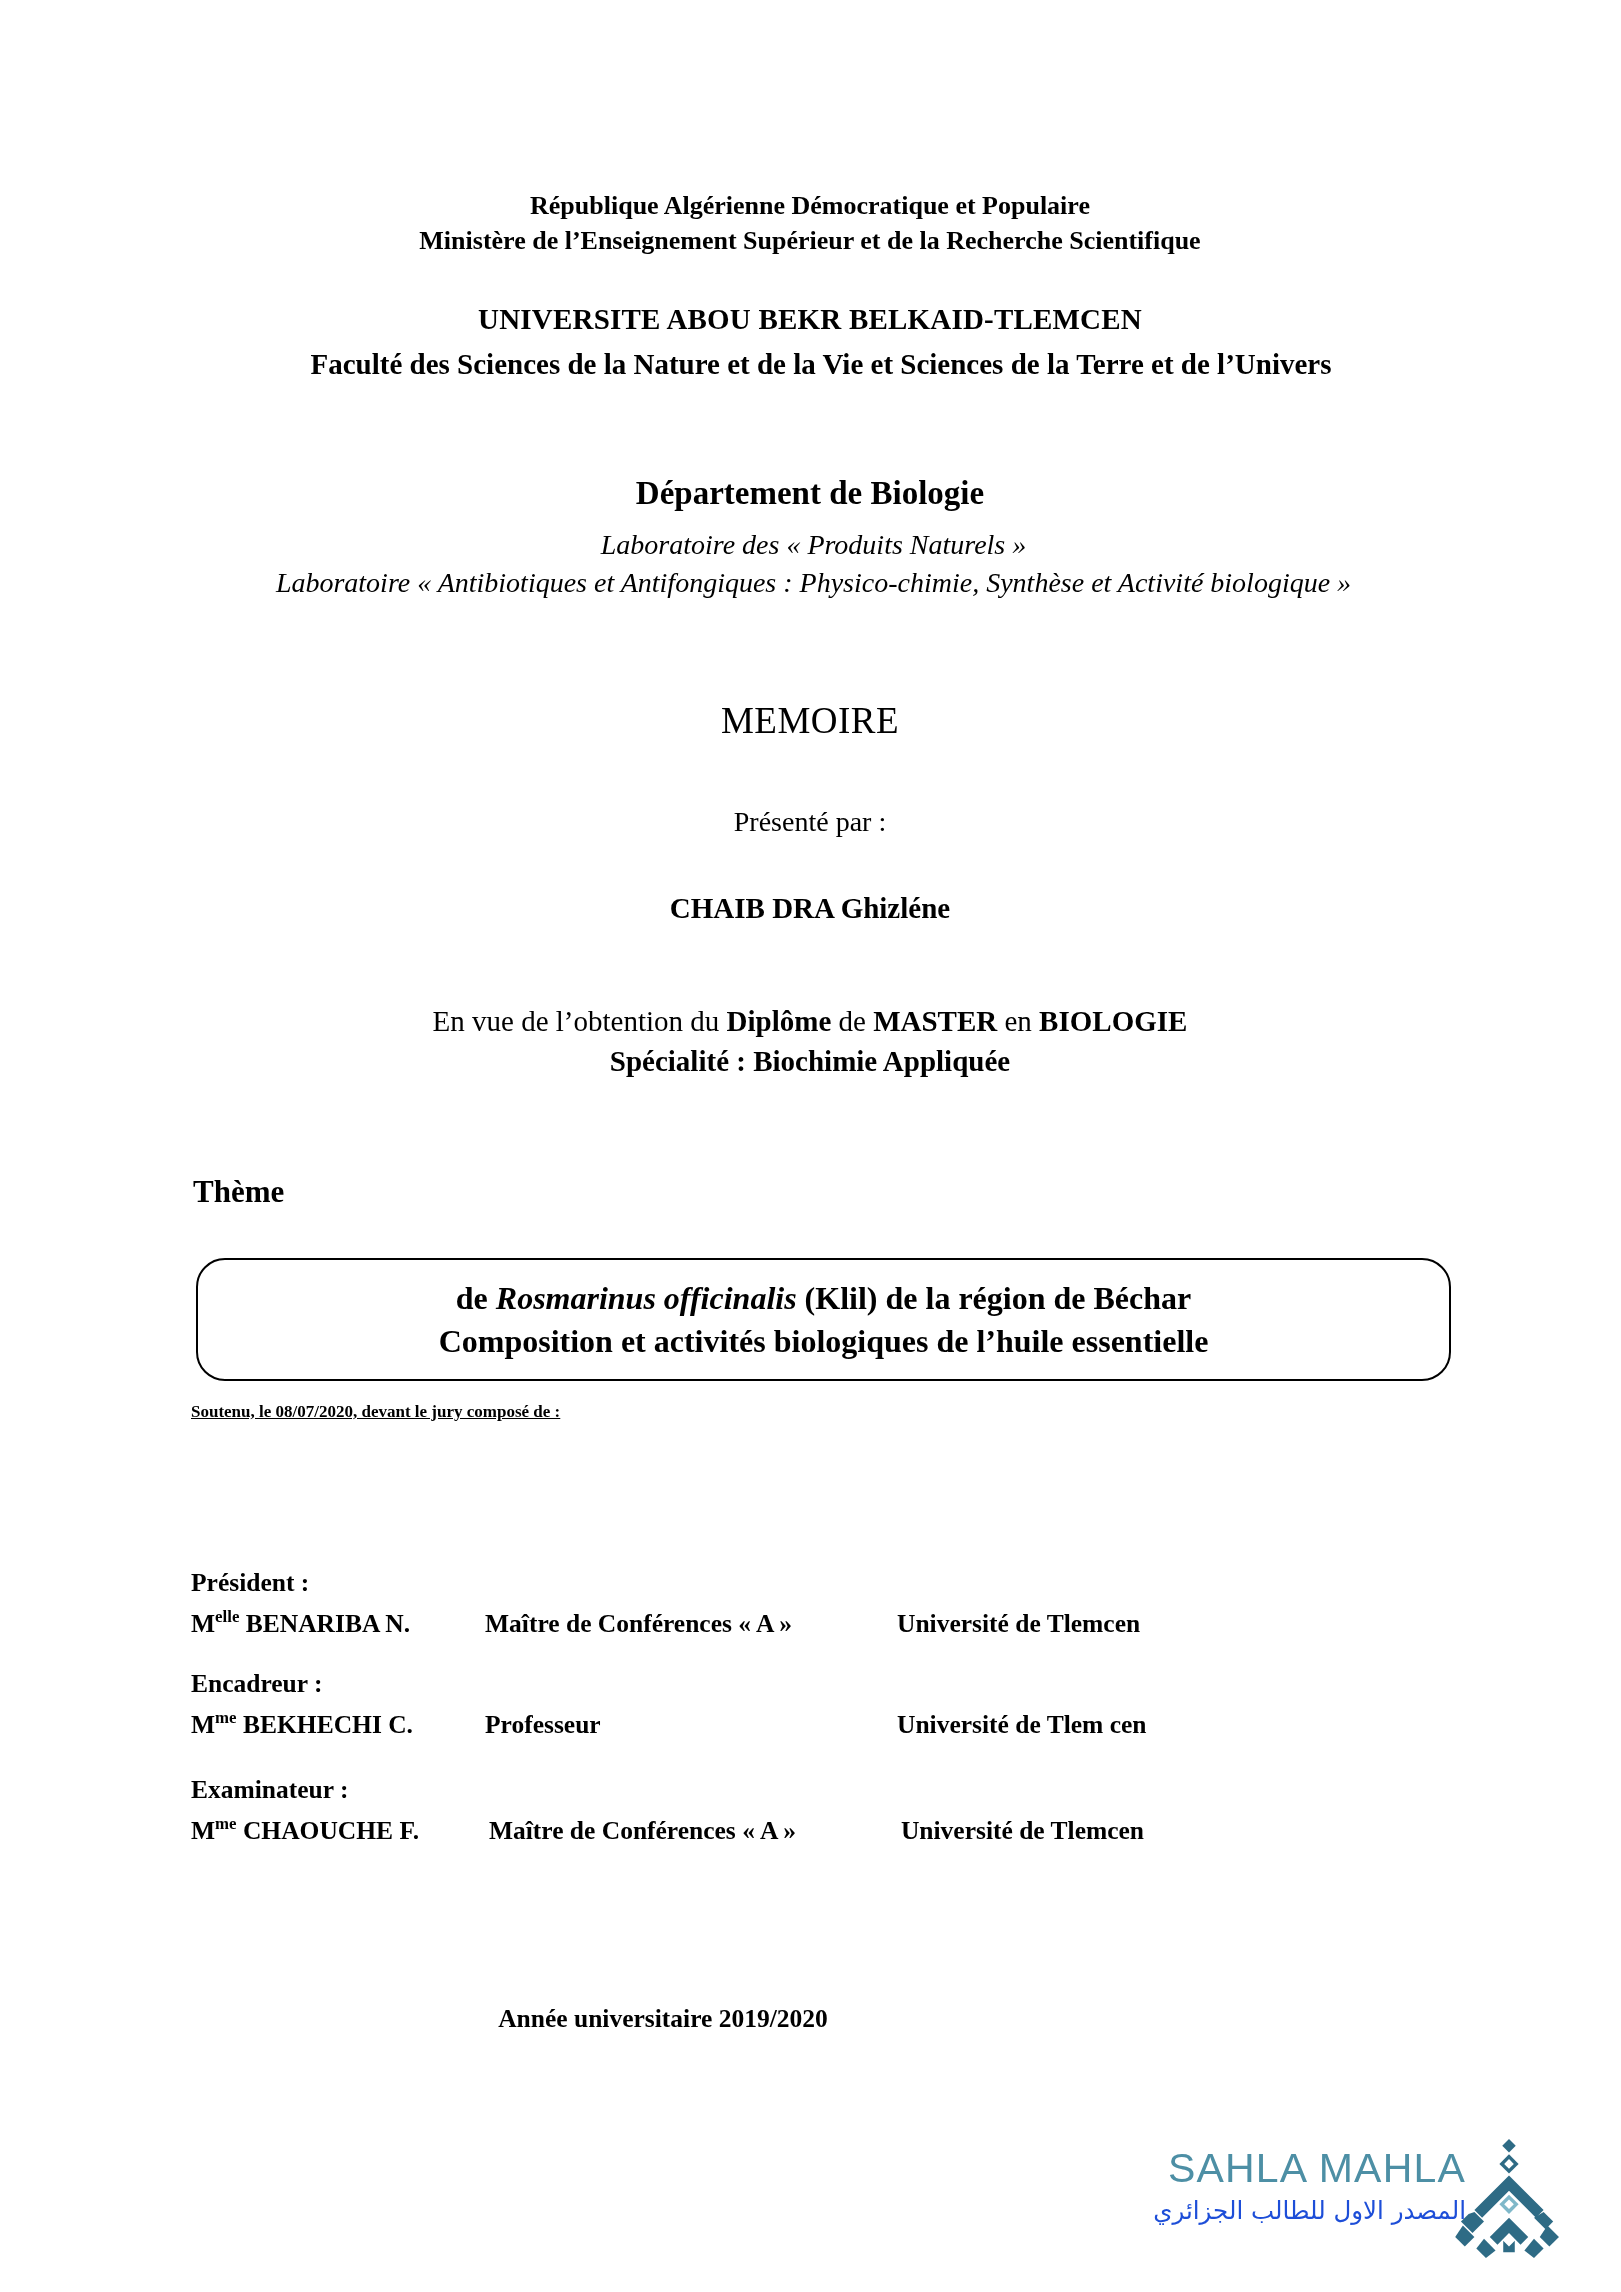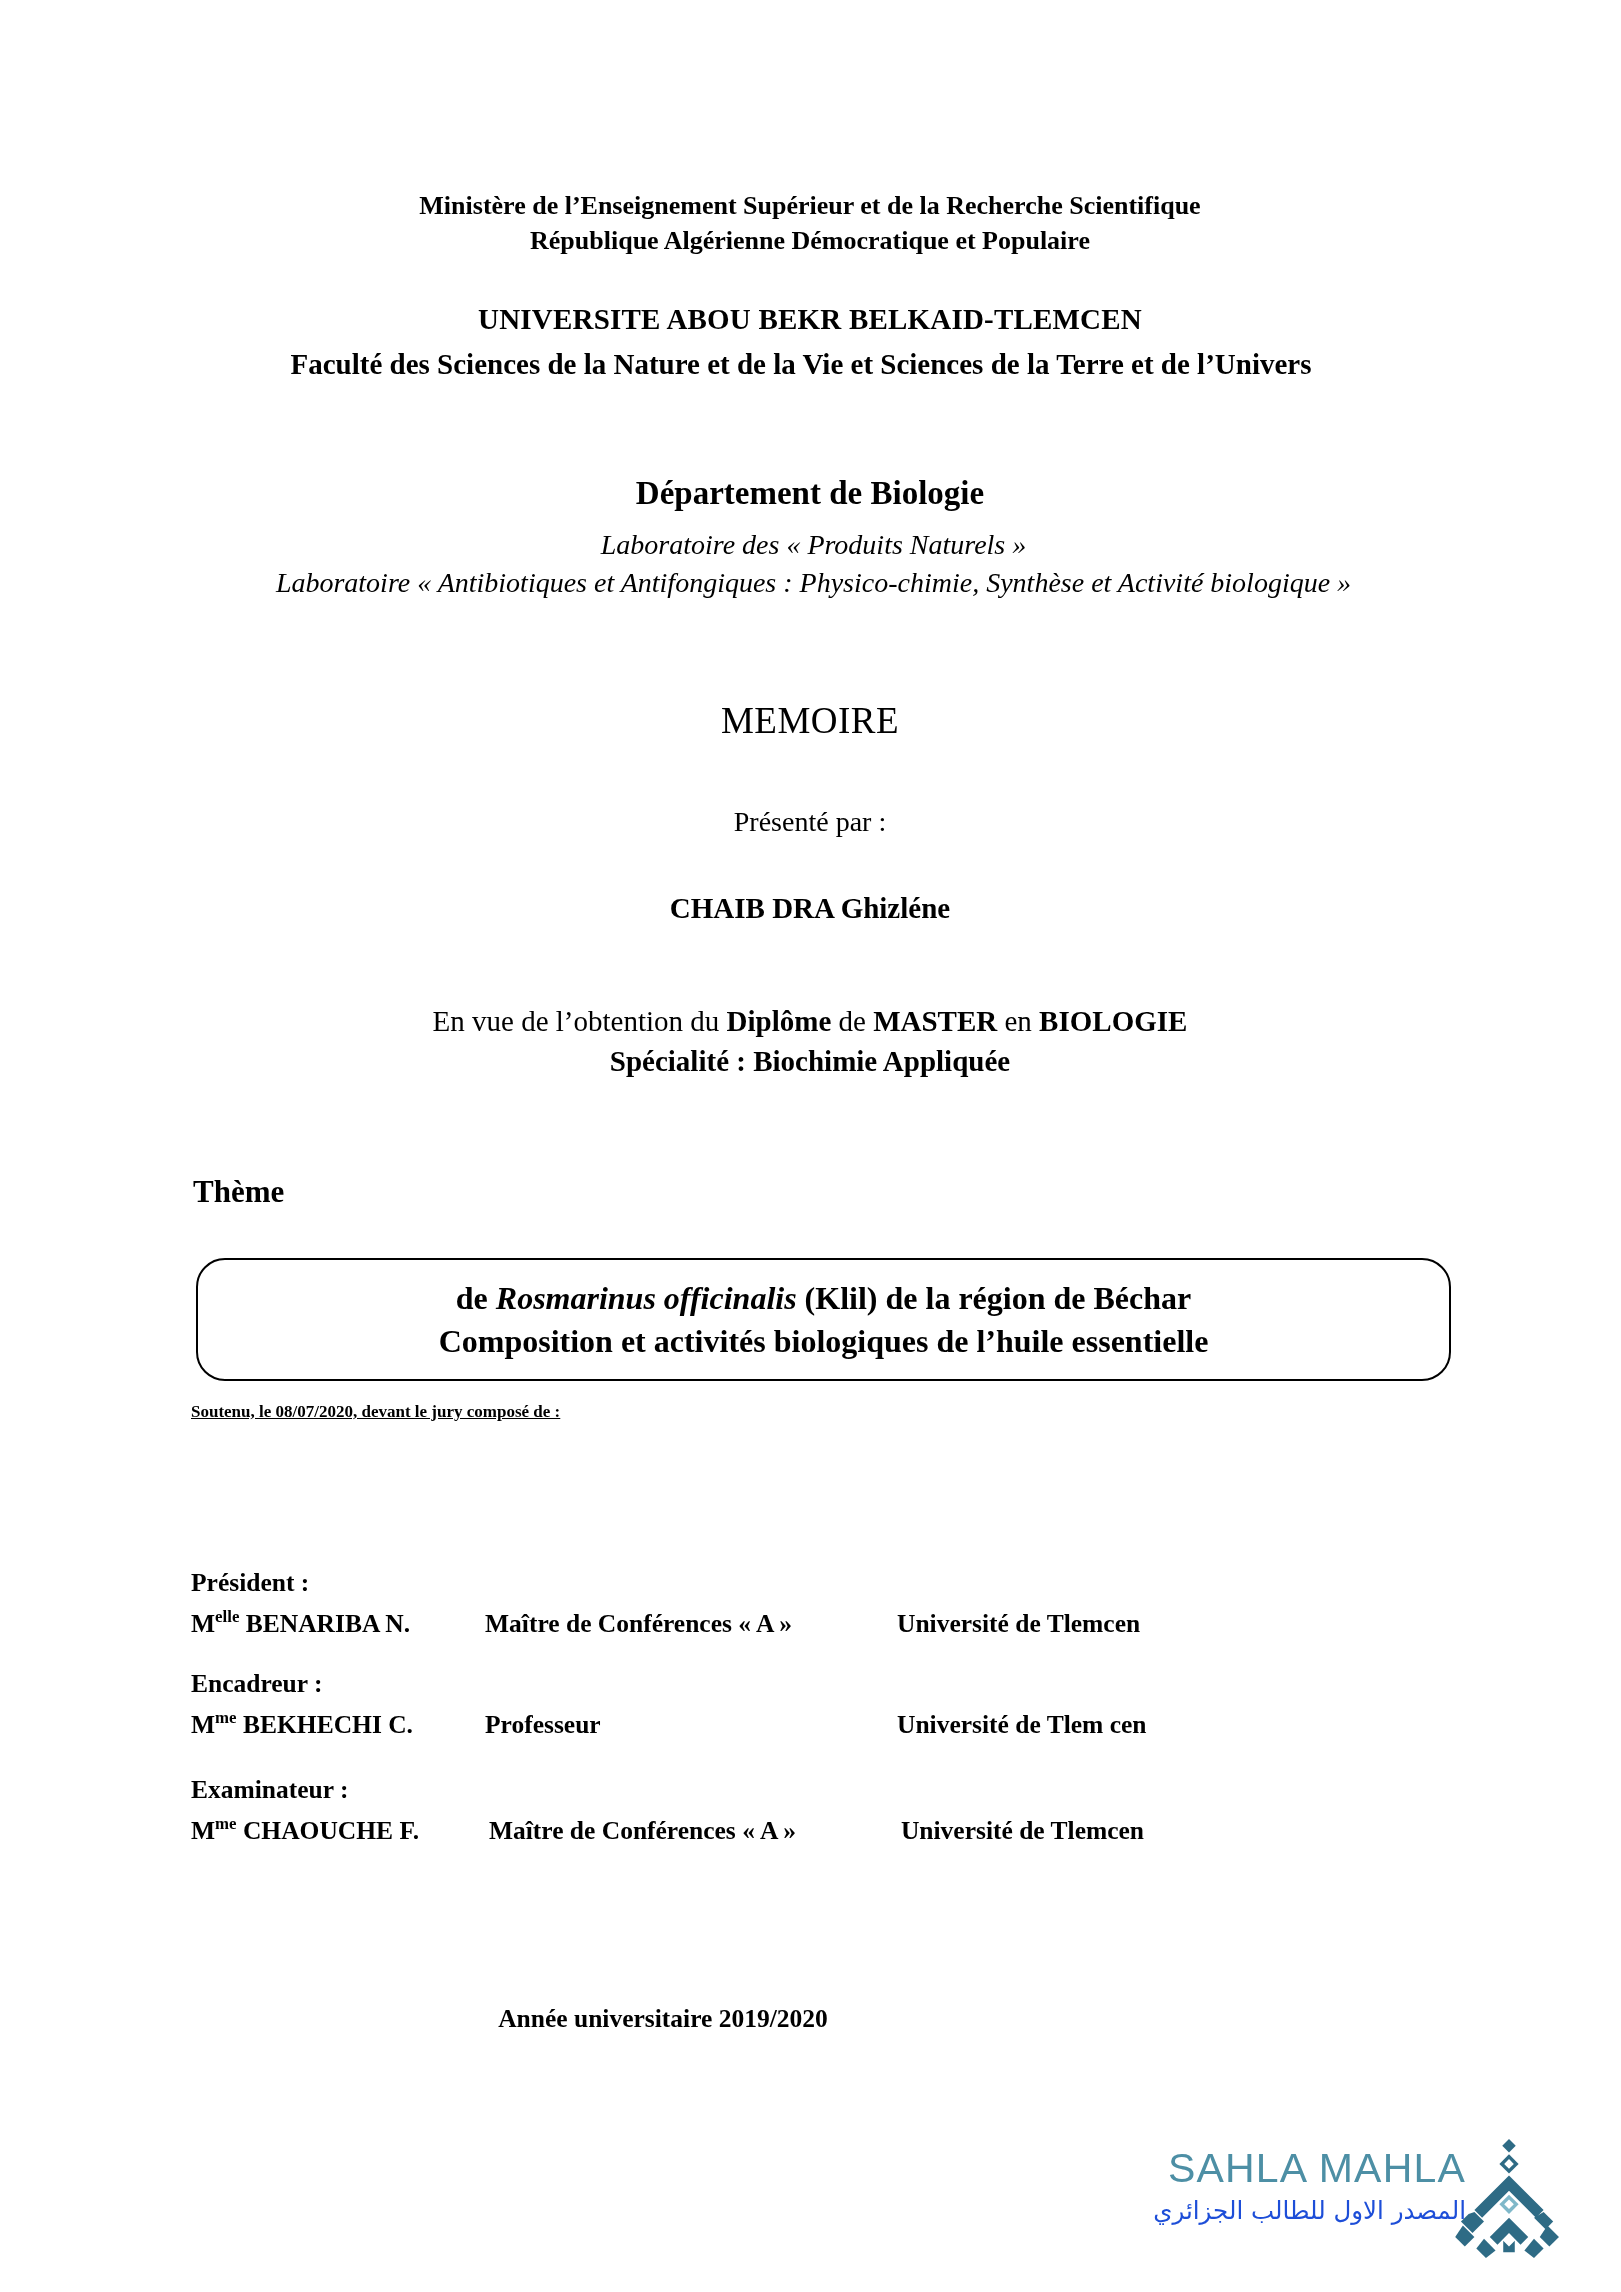--- a/index.html
+++ b/index.html
@@ -41,21 +41,21 @@
     top: 299px;
     width: 1372px;
     text-align: center;
     font-weight: bold;
     font-size: 29px;
     line-height: 1.42;
   }
   .university .uni-line { letter-spacing: 0.2px; }
   .faculty {
     position: absolute;
-    left: 164px;
+    left: 184px;
     top: 345px;
     width: 1274px;
     text-align: center;
     font-weight: bold;
     font-size: 29px;
     line-height: 1.32;
   }
 
   
   .department {
@@ -232,22 +232,22 @@
     width: 116px;
     height: 123px;
   }
 </style>
 </head>
 <body>
 
 <div class="page">
 
   <div class="ministry">
+    <div>République Algérienne Démocratique et Populaire</div>
     <div>Ministère de l’Enseignement Supérieur et de la Recherche Scientifique</div>
-    <div>République Algérienne Démocratique et Populaire</div>
   </div>
 
   <div class="university">
     <div class="uni-line">UNIVERSITE ABOU BEKR BELKAID-TLEMCEN</div>
   </div>
   <div class="faculty">Faculté des Sciences de la Nature et de la Vie et Sciences de la Terre et de l’Univers</div>
 
   <div class="department">Département de Biologie</div>
   <div class="labs">
     <div>Laboratoire des « Produits Naturels »</div>

